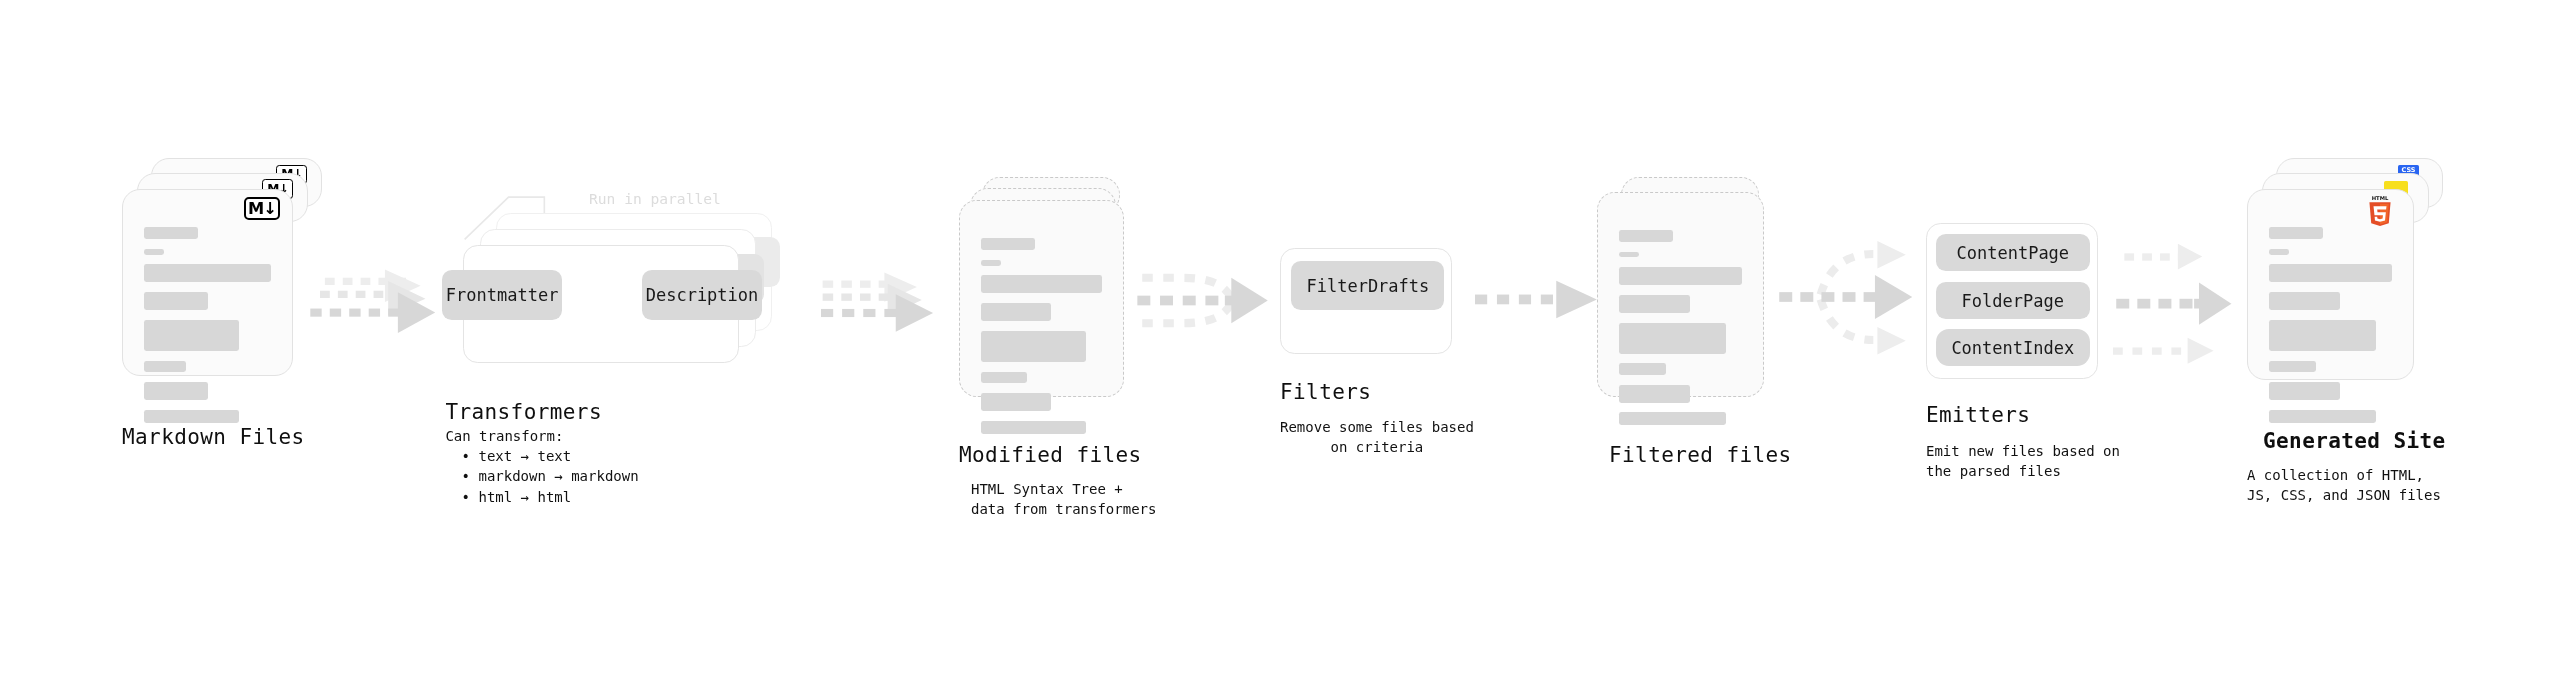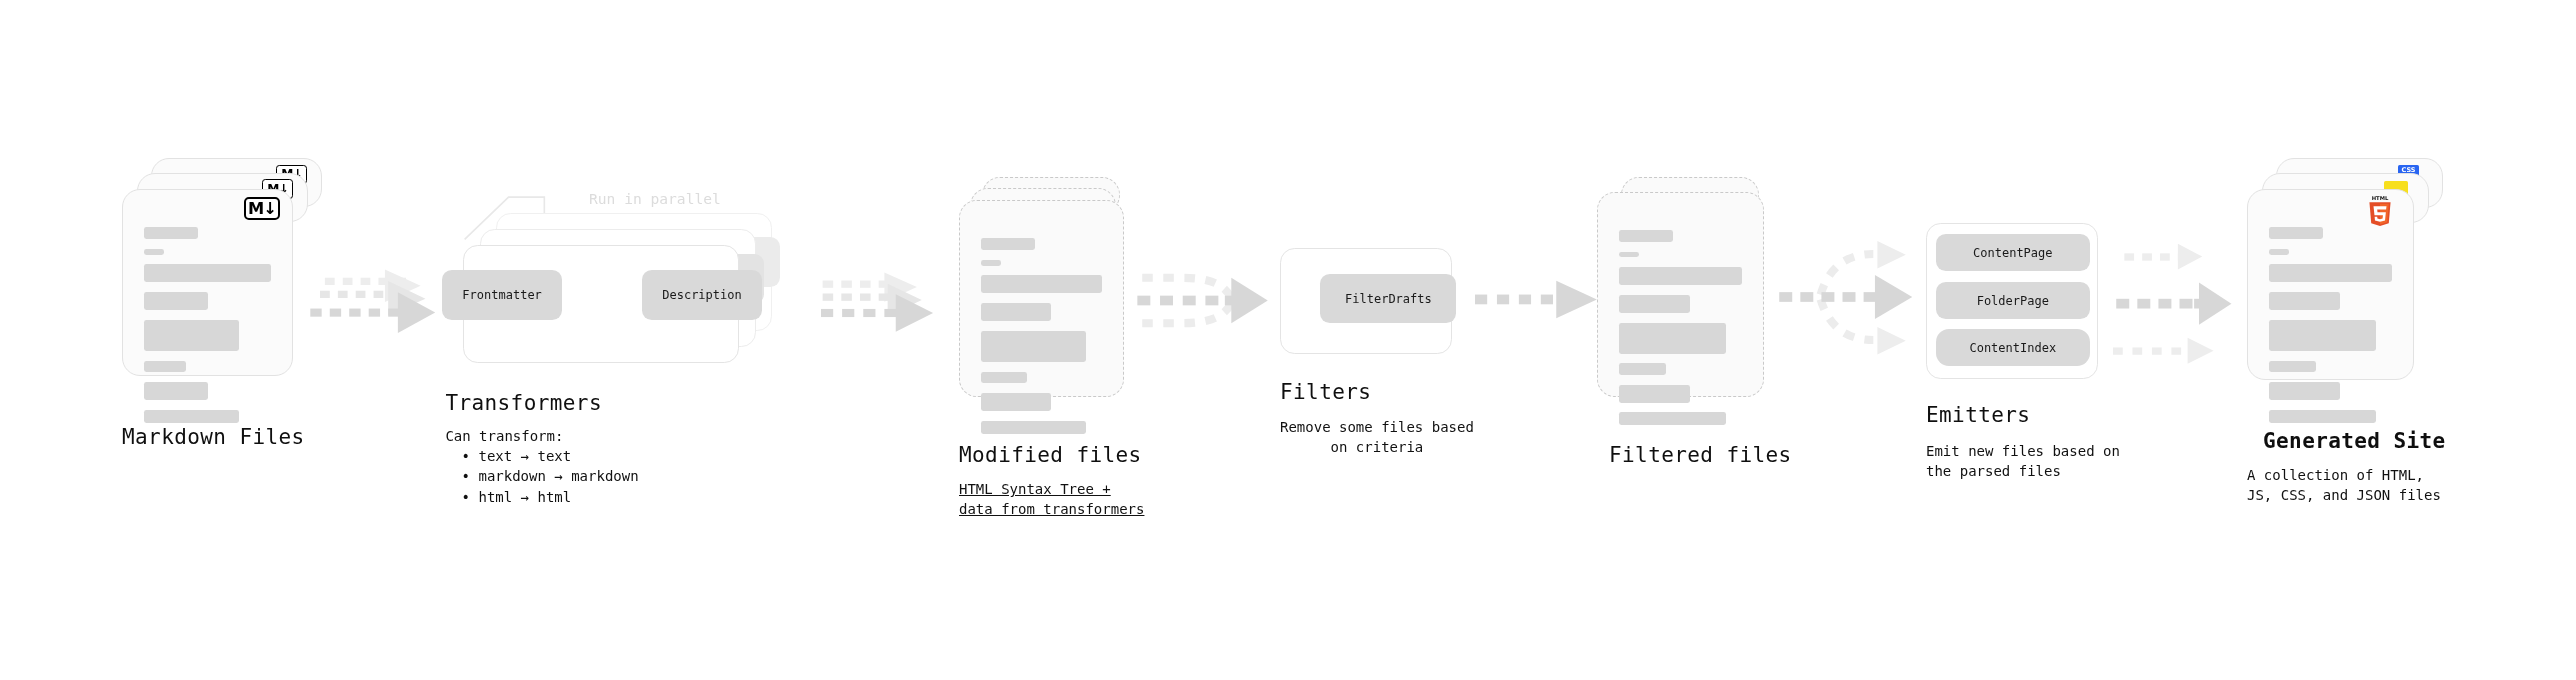--- a/index.html
+++ b/index.html
@@ -75,21 +75,21 @@
     background: #ffffff;
   }
   .chip {
     position: absolute;
     box-sizing: border-box;
     background: #d9d9d9;
     border-radius: 9.8px;
     display: flex;
     align-items: center;
     justify-content: center;
-    font-size: 12px;
+    font-size: 17px;
     color: #1a1a1a;
     white-space: nowrap;
   }
   .chip.ghost1 { background: #ebebeb; color: transparent; }
   .chip.ghost2 { background: #e3e3e3; color: transparent; }
   .parallel-label {
     position: absolute;
     font-size: 14.6px;
     color: #dcdcdc;
     white-space: nowrap;
@@ -214,21 +214,21 @@
       <g stroke="#dedede" stroke-width="3" fill="none">
         <line x1="-6" y1="56" x2="58" y2="56"></line>
       </g>
       <polygon points="56,50 70,56 56,62" fill="#dedede"></polygon>
     </svg>
 
     <div class="groupbox" style="left:16.3px; top:50px; width:276px; height:118px;"></div>
     <div class="chip" style="left:-4.9px; top:75px; width:120px; height:50px;">Frontmatter</div>
     <div class="chip" style="left:195px; top:75px; width:120px; height:50px;">Description</div>
 
-    <div class="title" style="position:absolute; left:-1.6px; top:196px;">Transformers</div>
+    <div class="title" style="position:absolute; left:-1.6px; top:205px;">Transformers</div>
     <div class="subtitle" style="position:absolute; left:-1.6px; top:231px;">Can transform:</div>
     <div class="sublist" style="position:absolute; left:14.6px; top:251px;">• text → text</div>
     <div class="sublist" style="position:absolute; left:14.6px; top:271px;">• markdown → markdown</div>
     <div class="sublist" style="position:absolute; left:14.6px; top:292px;">• html → html</div>
   </div>
 
   <svg class="abs-svg" style="left:821px; top:278px;" width="130" height="57" viewBox="0 0 160 70">
     <g fill="#ededed">
       <rect x="2" y="3" width="13" height="9"></rect>
         <rect x="25" y="3" width="13" height="9"></rect>
@@ -261,42 +261,42 @@
         <div class="ln" style="width:19.5px;  height:5.7px;"></div>
         <div class="ln" style="width:100%;  height:18px;"></div>
         <div class="ln" style="width:58%;   height:18px;"></div>
         <div class="ln" style="width:87%;   height:31px;"></div>
         <div class="ln" style="width:38%;   height:11.4px;"></div>
         <div class="ln" style="width:58%;   height:18px;"></div>
         <div class="ln" style="width:87%;   height:13px;"></div>
       </div>
     </div>
     <div class="title" style="position:absolute; left:0px; top:266px;">Modified files</div>
-    <div class="subtitle" style="position:absolute; left:0px; top:302px;text-decoration:underline;">HTML Syntax Tree +
+    <div class="subtitle" style="position:absolute; left:12px; top:302px;">HTML Syntax Tree +
 data from transformers</div>
   </div>
 
   <svg class="abs-svg" style="left:1134px; top:260px;" width="142" height="81" viewBox="0 0 175 100">
     <g stroke="#ececec" stroke-width="10" stroke-dasharray="13 13" fill="none">
       <path d="M10 22 L60 22 Q110 22 120 48"></path>
       <path d="M10 78 L60 78 Q110 78 120 52"></path>
     </g>
     <g fill="#d7d7d7">
       <rect x="4" y="44" width="16" height="12"></rect>
         <rect x="32" y="44" width="16" height="12"></rect>
       <rect x="60" y="44" width="16" height="12"></rect>
         <rect x="88" y="44" width="16" height="12"></rect>
       <rect x="112" y="44" width="16" height="12"></rect>
       <polygon points="120,22 165,50 120,78"></polygon>
     </g>
   </svg>
 
   <div class="node" style="left:1280px; top:248px;">
     <div class="groupbox" style="left:0px; top:0px; width:172px; height:106px;"></div>
-    <div class="chip" style="left:11.4px; top:26px; width:136px; height:49px;margin-left:29px;">FilterDrafts</div>
+    <div class="chip" style="left:11.4px; top:13px; width:153px; height:49px;">FilterDrafts</div>
     <div class="title" style="position:absolute; left:0px; top:132px;">Filters</div>
     <div class="subtitle" style="position:absolute; left:0px; top:169px;text-align:center;">Remove some files based
 on criteria</div>
   </div>
 
   <svg class="abs-svg" style="left:1475px; top:283px;" width="130" height="41" viewBox="0 0 160 50">
     <g fill="#d7d7d7">
       <rect x="0" y="14" width="15" height="12"></rect>
         <rect x="27" y="14" width="15" height="12"></rect>
       <rect x="54" y="14" width="15" height="12"></rect>

